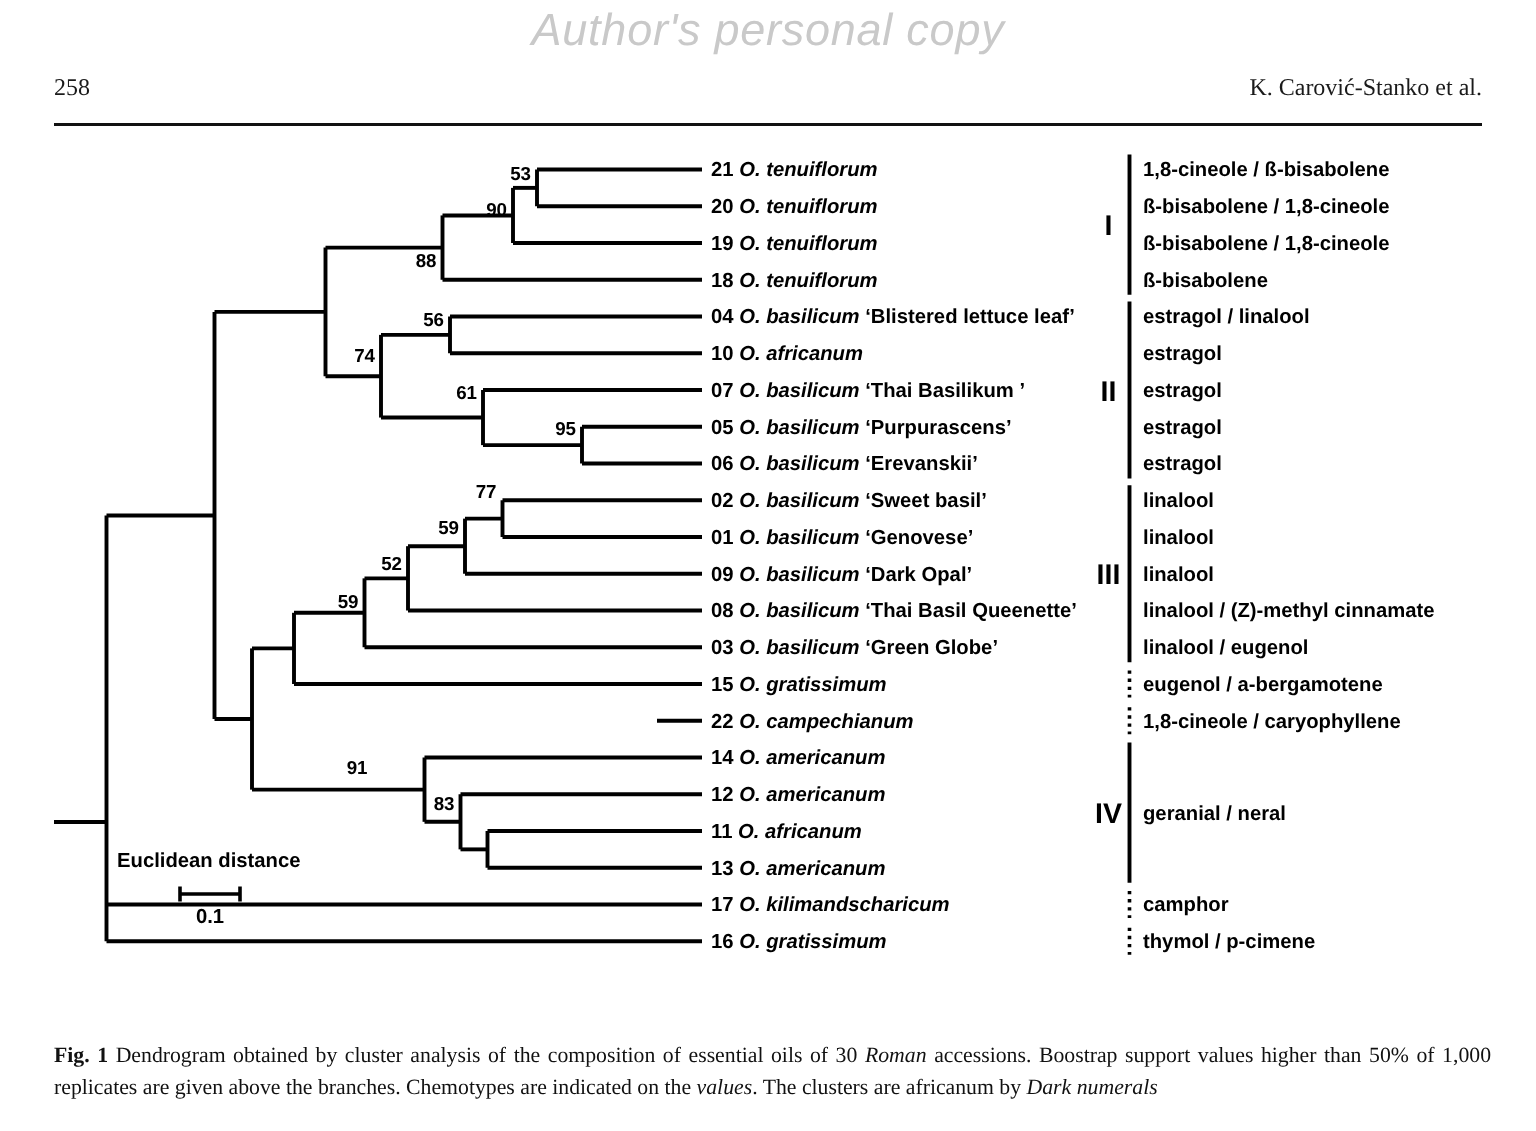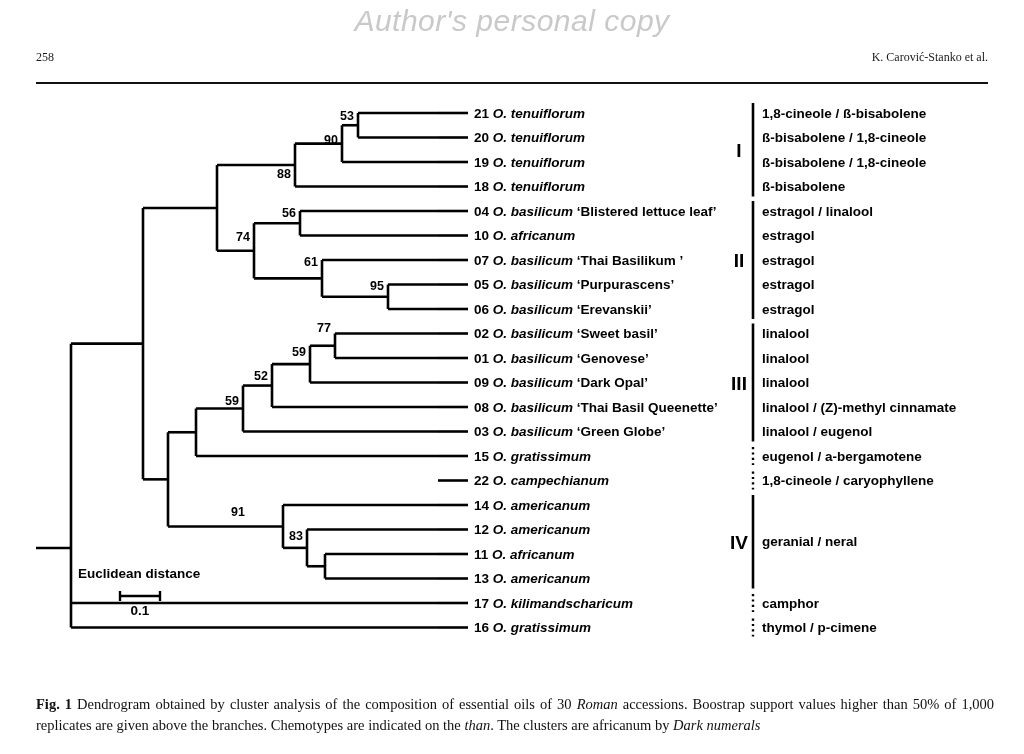--- a/index.html
+++ b/index.html
@@ -19,21 +19,21 @@
     font-size:30px;
     font-style:italic;
     color:#c9c9c9;
     letter-spacing:0.5px;
     padding-top:4px;
   }
   .page-header{
     position:absolute;left:36px;top:50px;width:952px;
     display:flex;justify-content:space-between;align-items:center;
     font-family:"Liberation Serif",serif;
-    font-size:12px;
+    font-size:16px;
     color:#1a1a1a;
   }
   .header-rule{
     position:absolute;left:36px;top:82px;width:952px;height:0;
     border-top:2px solid #111;
   }
   .figure-area{
     position:absolute;left:0;top:88px;width:925px;height:570px;
   }
   svg.tree{display:block;}
@@ -254,14 +254,14 @@
         <line x1="120" x2="160" y1="508" y2="508" stroke="#000000" stroke-width="2.4"></line>
         <line x1="120" x2="120" y1="503" y2="513" stroke="#000000" stroke-width="2.4"></line>
         <line x1="160" x2="160" y1="503" y2="513" stroke="#000000" stroke-width="2.4"></line>
         <text x="140" y="527" class="scaletext" text-anchor="middle">0.1</text>
       </g>
   </svg>
 </div>
 
 <div class="caption">
   <b>Fig. 1</b>
-  <span>Dendrogram obtained by cluster analysis of the composition of essential oils of 30 </span><i>Roman</i><span> accessions. Boostrap support values higher than 50% of 1,000 replicates are given above the branches. Chemotypes are indicated on the </span><i>than</i><span>. The clusters are africanum by </span><i>Dark numerals</i>
+  <span>Dendrogram obtained by cluster analysis of the composition of essential oils of 30 </span><i>Roman</i><span> accessions. Boostrap support values higher than 50% of 1,000 replicates are given above the branches. Chemotypes are indicated on the </span><i>values</i><span>. The clusters are africanum by </span><i>Dark numerals</i>
 </div>
 
 </body></html>

